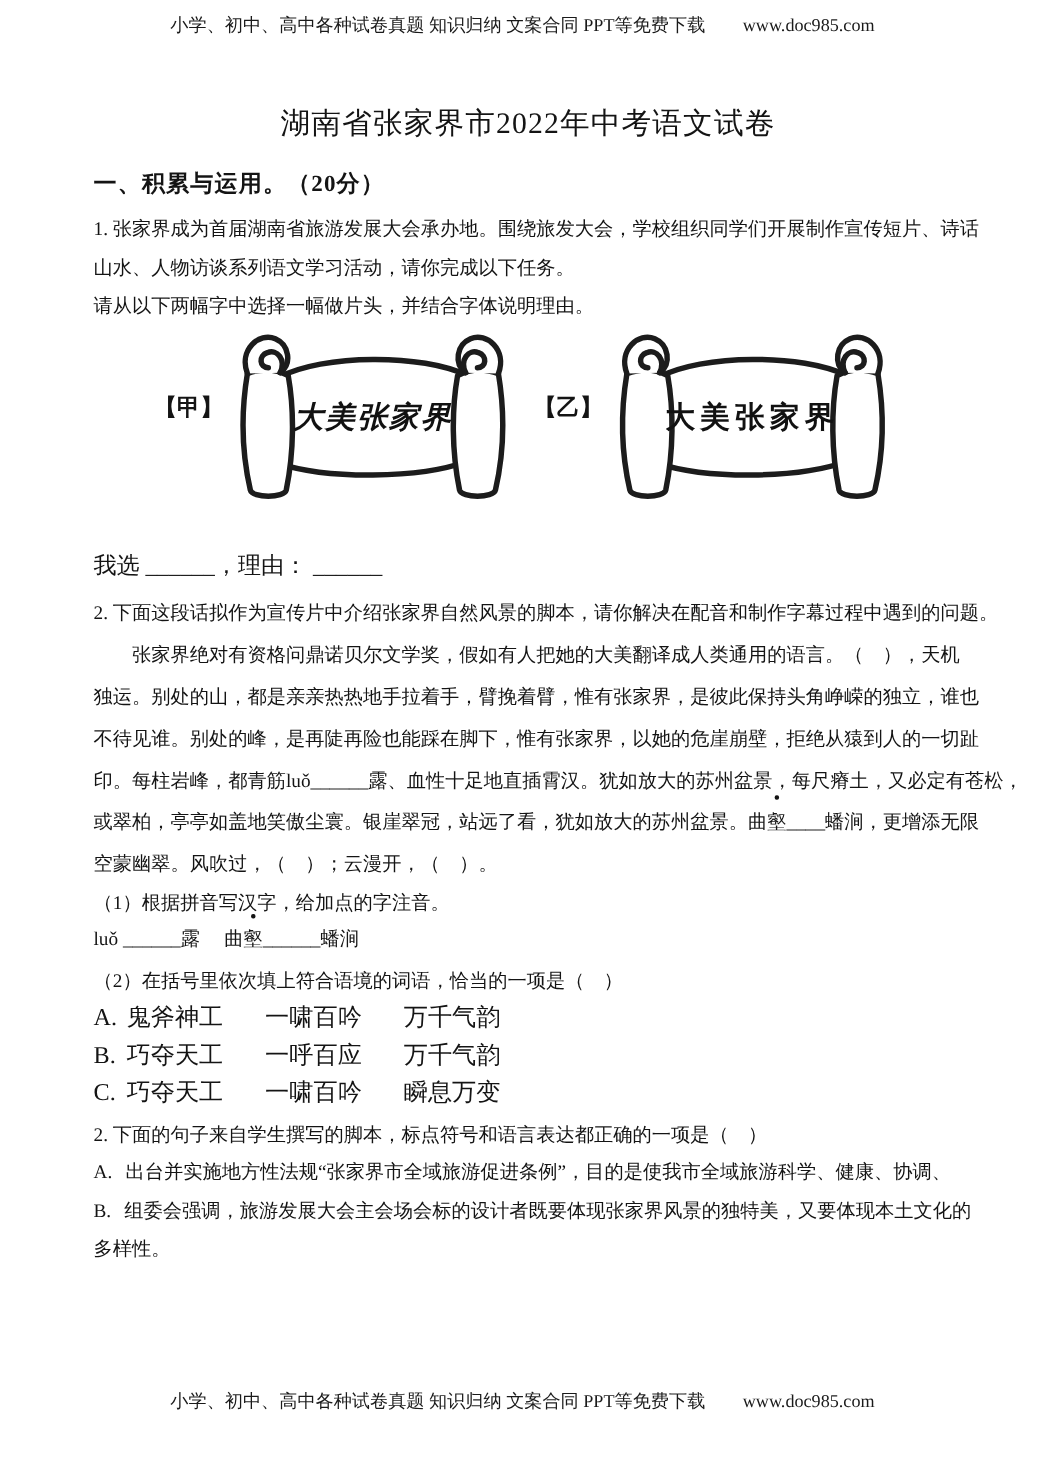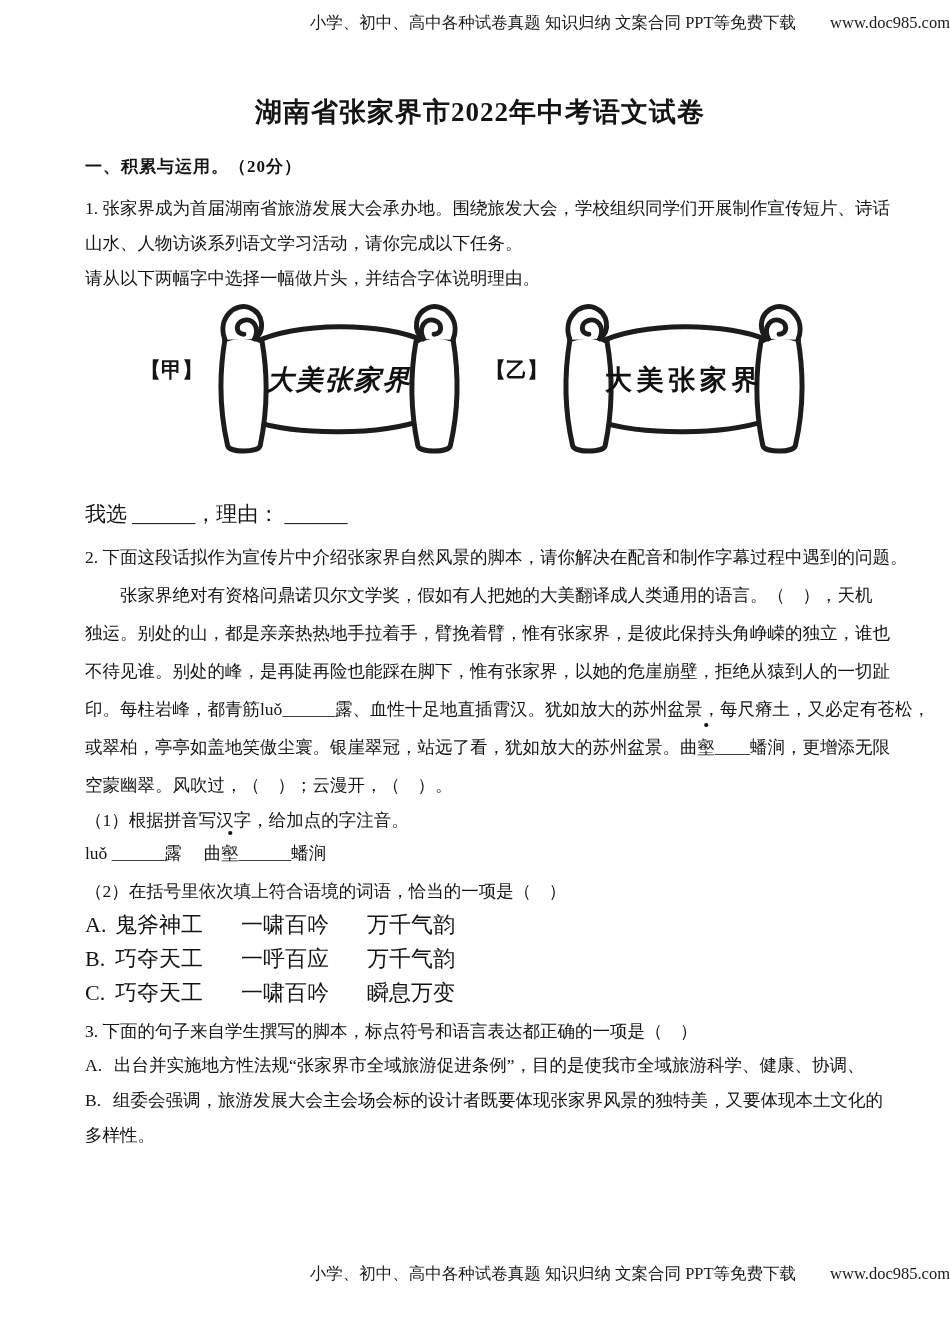--- a/index.html
+++ b/index.html
@@ -6,28 +6,28 @@
   body{
     width:950px;height:1344px;
     font-family:"Liberation Serif","DejaVu Serif",serif;
     color:#141414;
     position:relative;
     overflow:hidden;
   }
   .page{position:absolute;inset:0;background:#ffffff;}
   .page-header,.page-footer{
     position:absolute;left:0;width:100%;
-    text-align:right;font-size:16.5px;color:#1a1a1a;white-space:nowrap;
+    text-align:center;font-size:16.5px;color:#1a1a1a;white-space:nowrap;
   }
   .page-header{top:12px;}
   .page-footer{top:1263px;}
   .site{margin-left:34px;}
   .content{position:absolute;left:85px;top:0;width:790px;padding-top:92px;}
-  .exam-title{font-size:27px;line-height:40px;font-weight:700;text-align:center;letter-spacing:1px;}
-  .sec-heading{margin-top:20px;font-size:17px;line-height:30px;font-weight:700;letter-spacing:1px;}
+  .exam-title{font-size:27px;line-height:40px;font-weight:400;text-align:center;letter-spacing:1px;}
+  .sec-heading{margin-top:20px;font-size:21px;line-height:30px;font-weight:700;letter-spacing:1px;}
   .q1-lines{margin-top:9px;font-size:17.5px;}
   .q1-lines .line{line-height:35px;white-space:nowrap;}
   .scroll-row{margin-top:2px;height:163px;display:flex;justify-content:center;align-items:center;}
   .scroll-label{font-size:21px;font-weight:700;transform:translateY(-10px);white-space:nowrap;}
   .scroll-label.yi{margin-left:10px;}
   .scroll-svg{width:272px;height:163px;display:block;}
   .scroll-text{font-size:30px;font-weight:700;fill:#111;letter-spacing:5px;}
   .scroll-text.cal{font-style:italic;letter-spacing:2px;}
   .ans-line{margin-top:36px;font-size:21px;line-height:35px;white-space:nowrap;}
   .q2-intro{margin-top:6px;font-size:17.5px;line-height:38px;white-space:nowrap;}
@@ -138,21 +138,21 @@
     <div class="opt-row">
       <span class="opt-key">A.</span><span class="opt-word">鬼斧神工</span><span class="opt-word">一啸百吟</span><span>万千气韵</span>
     </div>
     <div class="opt-row">
       <span class="opt-key">B.</span><span class="opt-word">巧夺天工</span><span class="opt-word">一呼百应</span><span>万千气韵</span>
     </div>
     <div class="opt-row">
       <span class="opt-key">C.</span><span class="opt-word">巧夺天工</span><span class="opt-word">一啸百吟</span><span>瞬息万变</span>
     </div>
 
-    <div class="q3-intro">3. 下面的句子来自学生撰写的脚本，标点符号和语言表达都正确的一项是（　）</div>
+    <div class="q3-intro">2. 下面的句子来自学生撰写的脚本，标点符号和语言表达都正确的一项是（　）</div>
 
     <div class="q3-opt">
       <div class="line"><span class="q3-key">A.</span><span>出台并实施地方性法规“张家界市全域旅游促进条例”，目的是使我市全域旅游科学、健康、协调、</span></div>
     </div>
     <div class="q3-opt">
       <div class="line"><span class="q3-key">B.</span><span>组委会强调，旅游发展大会主会场会标的设计者既要体现张家界风景的独特美，又要体现本土文化的</span></div>
       <div class="line">多样性。</div>
     </div>
 
   </div>

